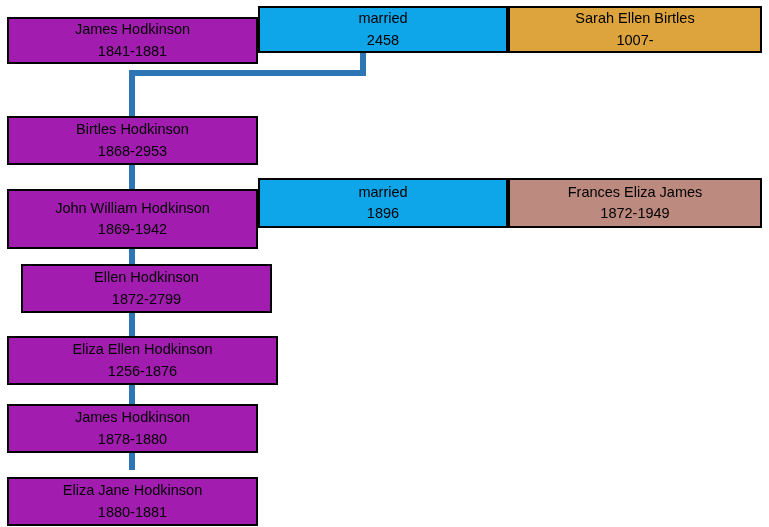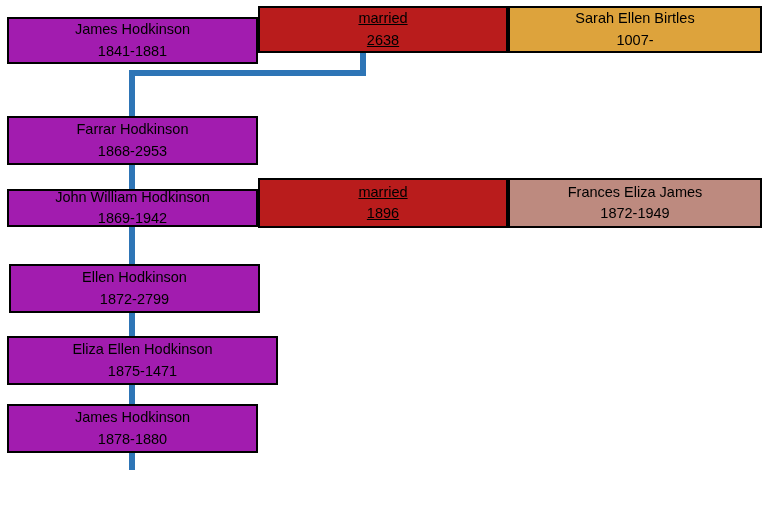--- a/index.html
+++ b/index.html
@@ -43,21 +43,21 @@
     color: #000000;
     font-size: 14.5px;
     line-height: 1.45;
     text-align: center;
     white-space: nowrap;
   }
   .node .line1 { display: block; }
   .node .line2 { display: block; }
 
   .person   { background: #a21caf; margin-top: 11px; }
-  .union    { background: #b91c1c; text-decoration: underline; }
+  .union    { background: #0ea5e9; }
   .spouse-a { background: #dda33c; }
   .spouse-b { background: #bd8a7f; }
 
   
 </style>
 </head>
 <body>
 
 <div id="chart">
 
@@ -67,57 +67,61 @@
 
   <div class="connector" style="left:129px; top:70px; width:6px; height:400px;"></div>
 
   <div class="node person" style="left:7px; top:6px; width:251px; height:47px;">
     <span class="line1">James Hodkinson</span>
     <span class="line2">1841-1881</span>
   </div>
 
   <div class="node union" style="left:258px; top:6px; width:250px; height:47px;">
     <span class="line1">married</span>
-    <span class="line2">2638</span>
+    <span class="line2">2458</span>
   </div>
 
   <div class="node spouse-a" style="left:508px; top:6px; width:254px; height:47px;">
     <span class="line1">Sarah Ellen Birtles</span>
     <span class="line2">1007-</span>
   </div>
 
   <div class="node person" style="left:7px; top:105px; width:251px; height:49px;">
-    <span class="line1">Farrar Hodkinson</span>
+    <span class="line1">Birtles Hodkinson</span>
     <span class="line2">1868-2953</span>
   </div>
 
-  <div class="node person" style="left:7px; top:178px; width:251px; height:38px;">
+  <div class="node person" style="left:7px; top:178px; width:251px; height:60px;">
     <span class="line1">John William Hodkinson</span>
     <span class="line2">1869-1942</span>
   </div>
 
   <div class="node union" style="left:258px; top:178px; width:250px; height:50px;">
     <span class="line1">married</span>
     <span class="line2">1896</span>
   </div>
 
   <div class="node spouse-b" style="left:508px; top:178px; width:254px; height:50px;">
     <span class="line1">Frances Eliza James</span>
     <span class="line2">1872-1949</span>
   </div>
 
-  <div class="node person" style="left:9px; top:253px; width:251px; height:49px;">
+  <div class="node person" style="left:21px; top:253px; width:251px; height:49px;">
     <span class="line1">Ellen Hodkinson</span>
     <span class="line2">1872-2799</span>
   </div>
 
   <div class="node person" style="left:7px; top:325px; width:271px; height:49px;">
     <span class="line1">Eliza Ellen Hodkinson</span>
-    <span class="line2">1875-1471</span>
+    <span class="line2">1256-1876</span>
   </div>
 
   <div class="node person" style="left:7px; top:393px; width:251px; height:49px;">
     <span class="line1">James Hodkinson</span>
     <span class="line2">1878-1880</span>
   </div>
 
+  <div class="node person" style="left:7px; top:466px; width:251px; height:49px;">
+    <span class="line1">Eliza Jane Hodkinson</span>
+    <span class="line2">1880-1881</span>
+  </div>
 
 </div>
 
 </body></html>

